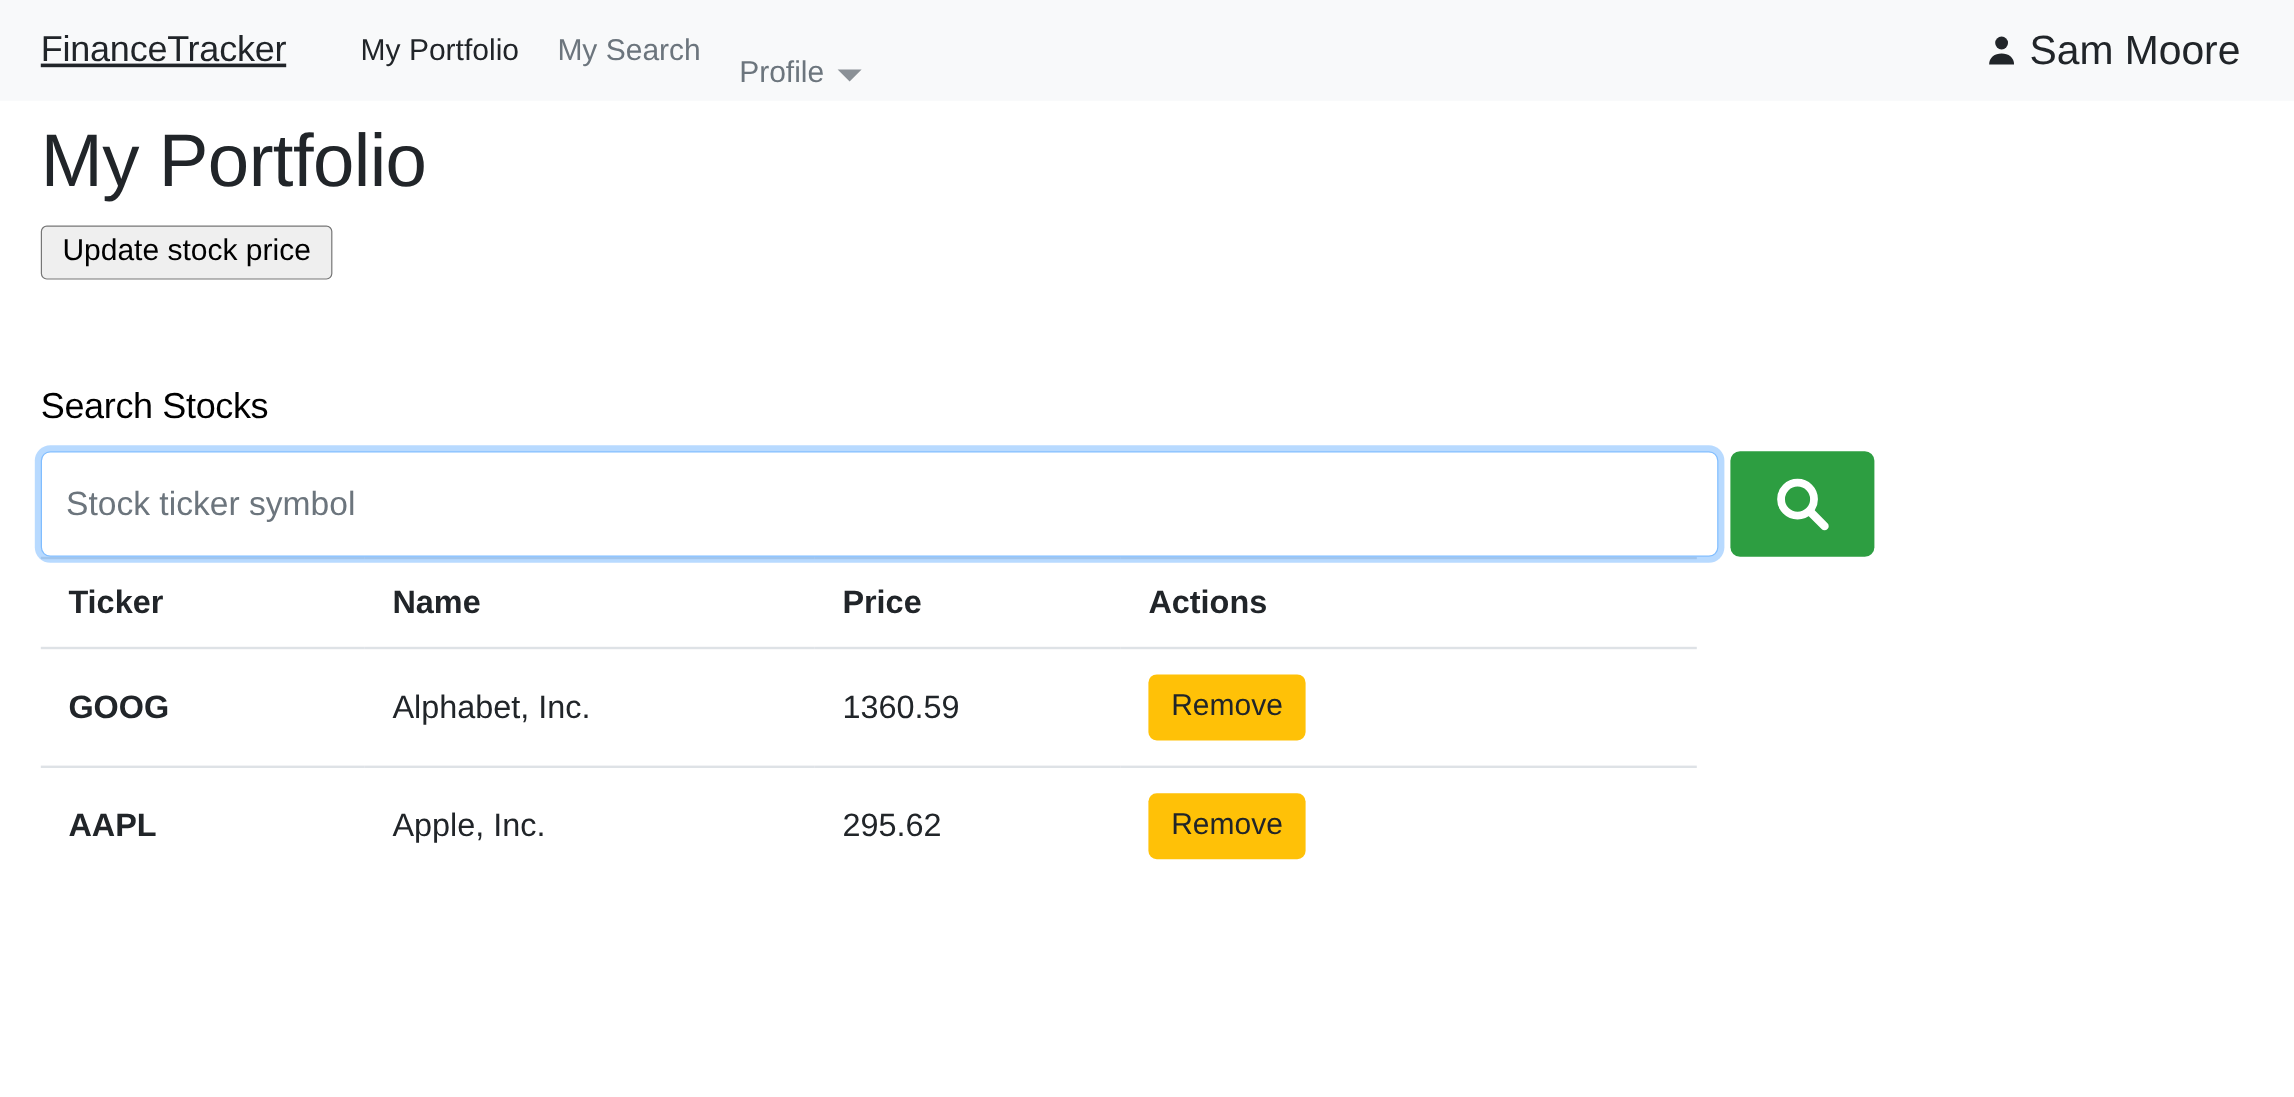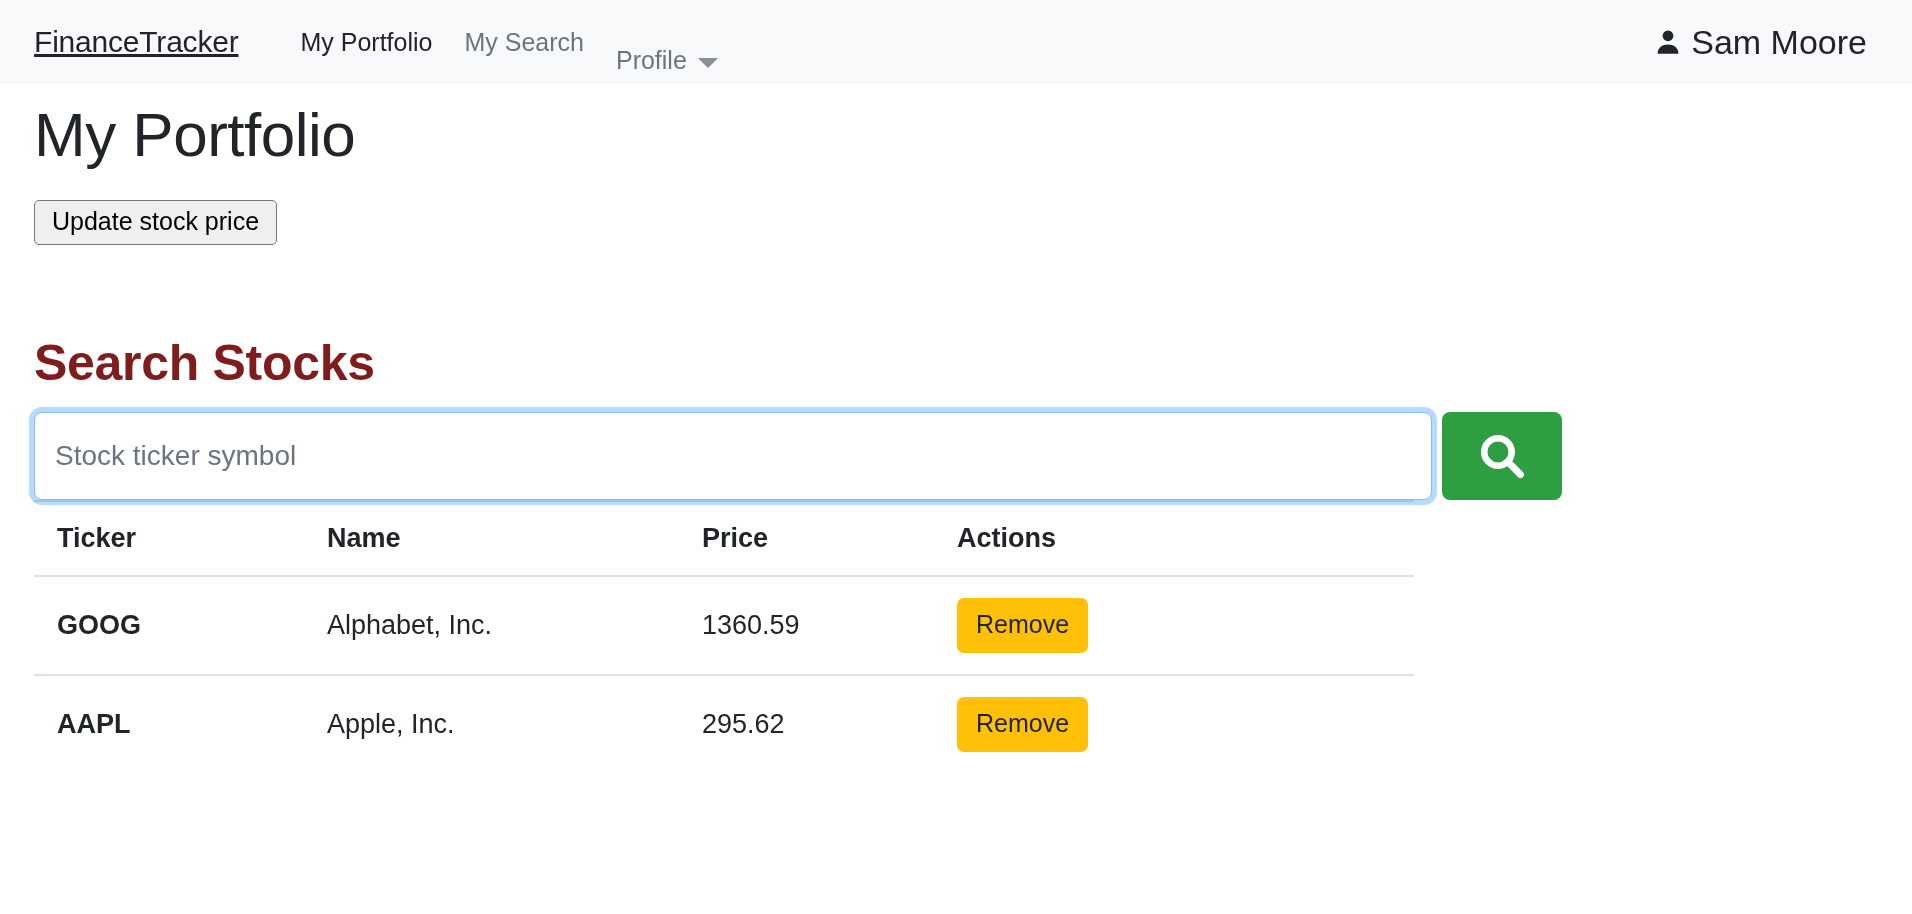--- a/index.html
+++ b/index.html
@@ -111,36 +111,36 @@
   }
   .page-title {
     font-size: 62px;
     font-weight: 400;
     color: #212529;
     margin: 14px 0 0 0;
     line-height: 1.2;
     letter-spacing: -0.5px;
   }
   .update-btn {
-    margin-top: 28px;
+    margin-top: 16px;
     font-family: inherit;
     font-size: 25px;
     color: #000000;
     background: #efefef;
     border: 1px solid #767676;
     border-radius: 5px;
     padding: 8px 17px 10px 17px;
     line-height: 1;
     cursor: pointer;
   }
 
   .section-title {
-    font-size: 50px;
-    font-weight: 700;
-    color: #7f1d1d;
+    font-size: 30px;
+    font-weight: 400;
+    color: #000000;
     margin: 88px 0 0 0;
     line-height: 1.2;
     letter-spacing: -0.3px;
   }
 
   
   .search-row {
     display: flex;
     align-items: stretch;
     margin-top: 19px;

